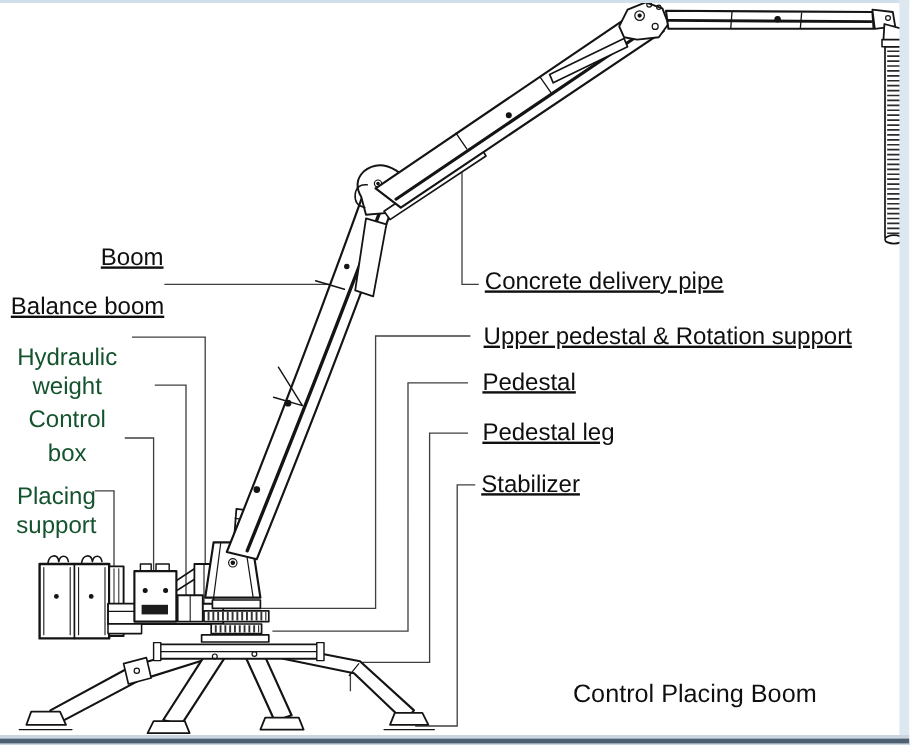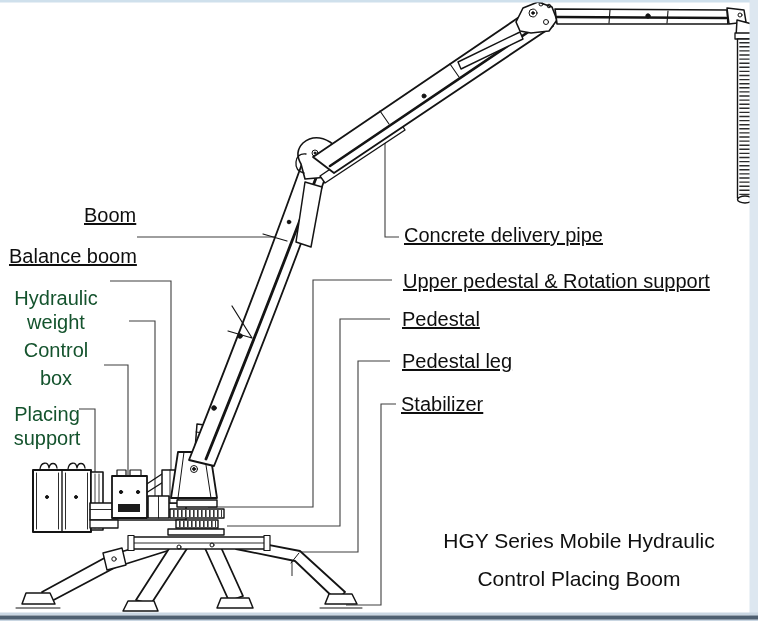--- a/index.html
+++ b/index.html
@@ -195,16 +195,15 @@
   <div class="lbl" style="left:404px;top:224px;">Concrete delivery pipe</div>
 
   <div class="lbl" style="left:403px;top:270px;">Upper pedestal &amp; Rotation support</div>
 
   <div class="lbl" style="left:402px;top:308px;">Pedestal</div>
 
   <div class="lbl" style="left:402px;top:350px;">Pedestal leg</div>
 
   <div class="lbl" style="left:401px;top:393px;">Stabilizer</div>
 
-  <div class="title-line" style="top:529px;">HGY Series Mobile Hydraulic</div>
   <div class="title-line" style="top:567px;">Control Placing Boom</div>
 
 </div>
 
 </body></html>

